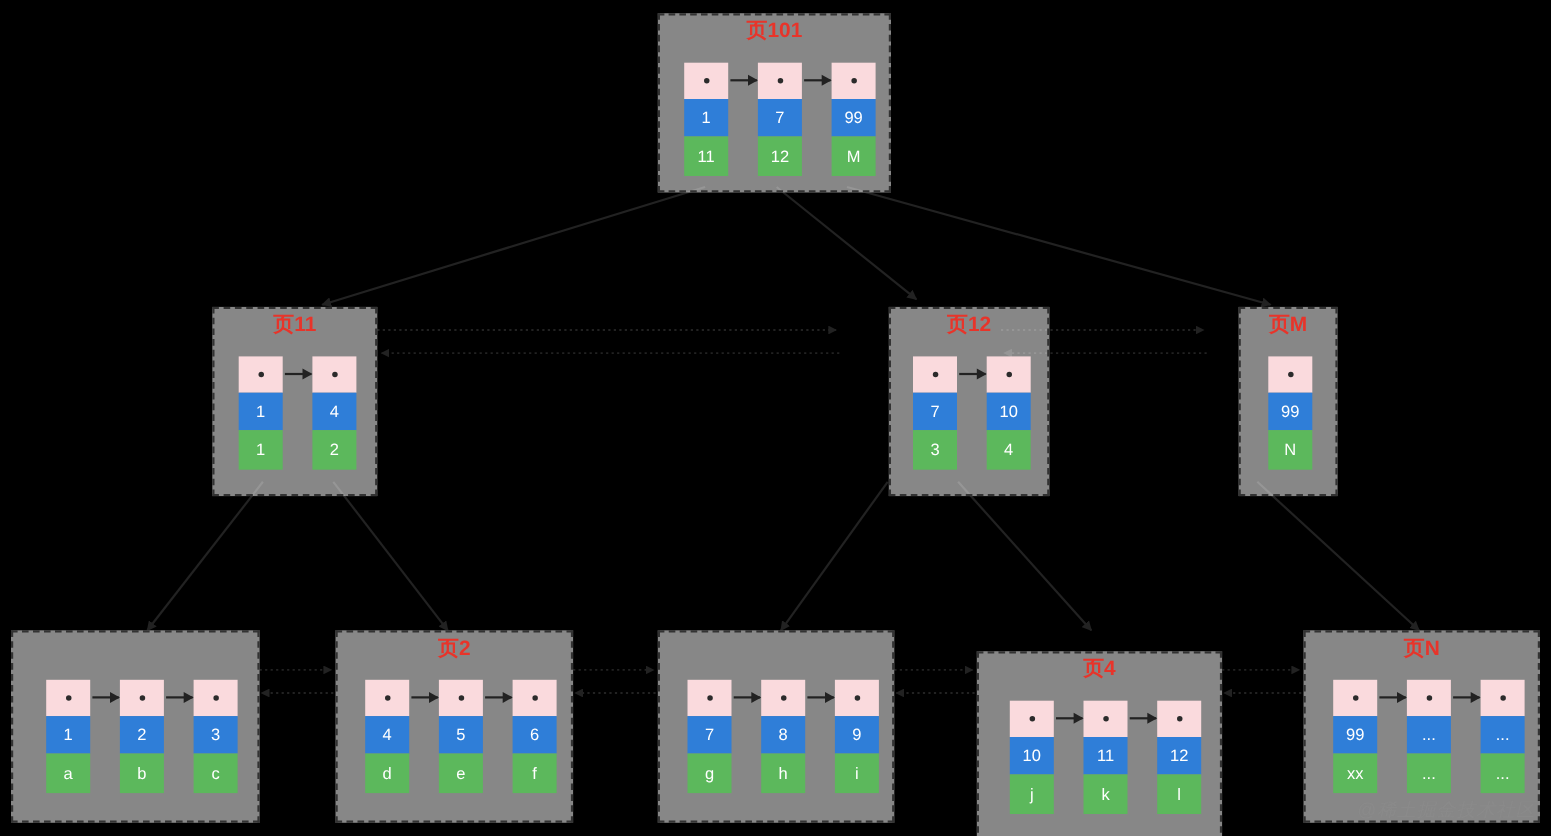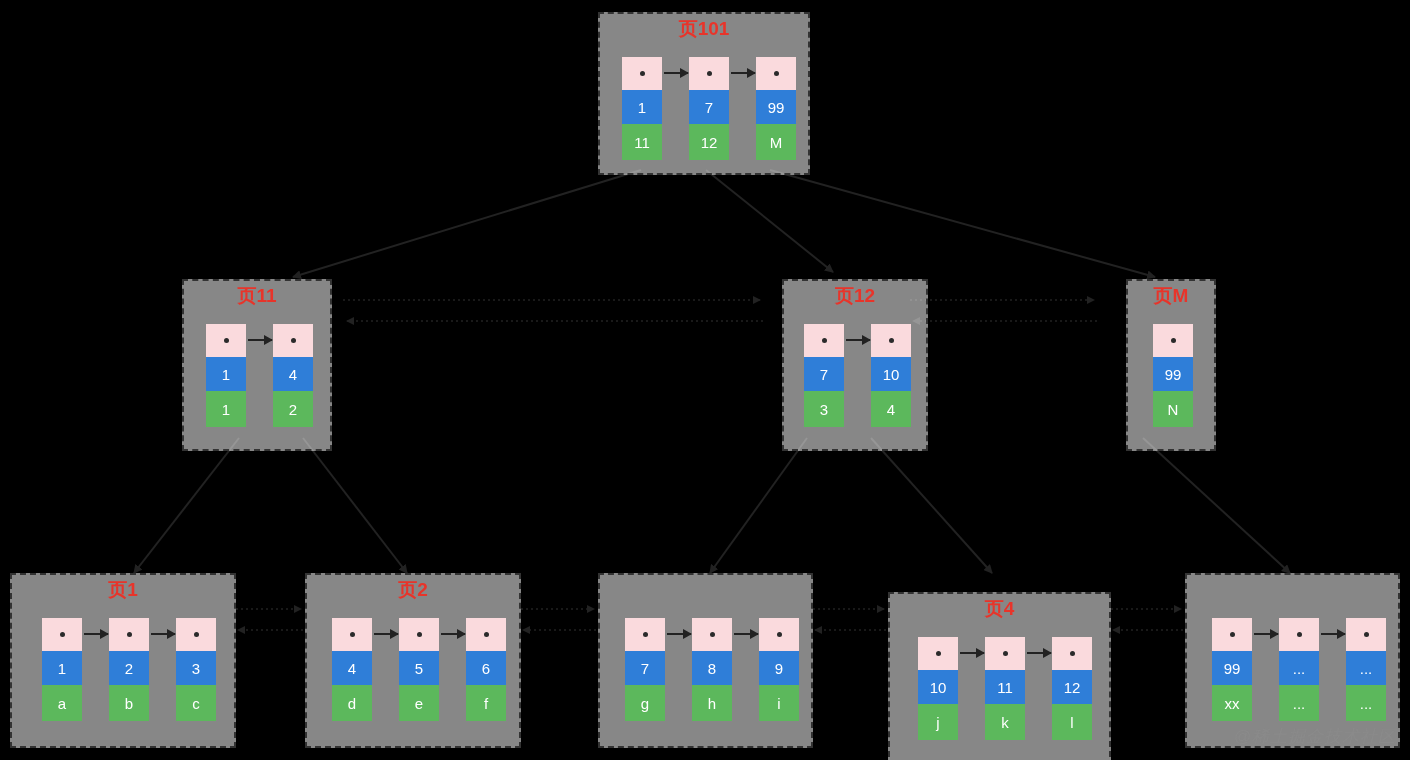--- a/index.html
+++ b/index.html
@@ -191,21 +191,21 @@
             <span class="dot"></span>
           </div>
         <div class="seg seg-key">99</div>
         <div class="seg seg-val">M</div>
       </div>
     </div>
     <div class="inner-arrow" style="left:64px; top:58px; width:24px;"></div>
     <div class="inner-arrow" style="left:131px; top:58px; width:24px;"></div>
   </div>
 
-  <div class="page-box" style="left:182px; top:279px; width:150px; height:172px;">
+  <div class="page-box" style="left:193px; top:279px; width:150px; height:172px;">
     <div class="page-title">页11</div>
     <div class="cells" style="left:22px; top:43px;">
       <div class="cell">
         <div class="seg seg-ptr">
             <span class="dot"></span>
           </div>
         <div class="seg seg-key">1</div>
         <div class="seg seg-val">1</div>
       </div>
       <div class="cell-gap"></div>
@@ -213,21 +213,21 @@
         <div class="seg seg-ptr">
             <span class="dot"></span>
           </div>
         <div class="seg seg-key">4</div>
         <div class="seg seg-val">2</div>
       </div>
     </div>
     <div class="inner-arrow" style="left:64px; top:58px; width:24px;"></div>
   </div>
 
-  <div class="page-box" style="left:782px; top:279px; width:146px; height:172px;text-decoration:underline;">
+  <div class="page-box" style="left:808px; top:279px; width:146px; height:172px;text-decoration:underline;">
     <div class="page-title">页12</div>
     <div class="cells" style="left:20px; top:43px;">
       <div class="cell">
         <div class="seg seg-ptr">
             <span class="dot"></span>
           </div>
         <div class="seg seg-key">7</div>
         <div class="seg seg-val">3</div>
       </div>
       <div class="cell-gap"></div>
@@ -249,21 +249,20 @@
         <div class="seg seg-ptr">
             <span class="dot"></span>
           </div>
         <div class="seg seg-key">99</div>
         <div class="seg seg-val">N</div>
       </div>
     </div>
   </div>
 
   <div class="page-box" style="left:10px; top:573px; width:226px; height:175px;">
-    <div class="page-title">页1</div>
     <div class="cells" style="left:30px; top:43px;">
       <div class="cell">
         <div class="seg seg-ptr">
             <span class="dot"></span>
           </div>
         <div class="seg seg-key">1</div>
         <div class="seg seg-val">a</div>
       </div>
       <div class="cell-gap"></div>
       <div class="cell">
@@ -372,20 +371,21 @@
           </div>
         <div class="seg seg-key">12</div>
         <div class="seg seg-val">l</div>
       </div>
     </div>
     <div class="inner-arrow" style="left:70px; top:58px; width:24px;"></div>
     <div class="inner-arrow" style="left:137px; top:58px; width:24px;"></div>
   </div>
 
   <div class="page-box" style="left:1185px; top:573px; width:215px; height:175px;">
+    <div class="page-title">页N</div>
     <div class="cells" style="left:25px; top:43px;">
       <div class="cell">
         <div class="seg seg-ptr">
             <span class="dot"></span>
           </div>
         <div class="seg seg-key">99</div>
         <div class="seg seg-val">xx</div>
       </div>
       <div class="cell-gap"></div>
       <div class="cell">

